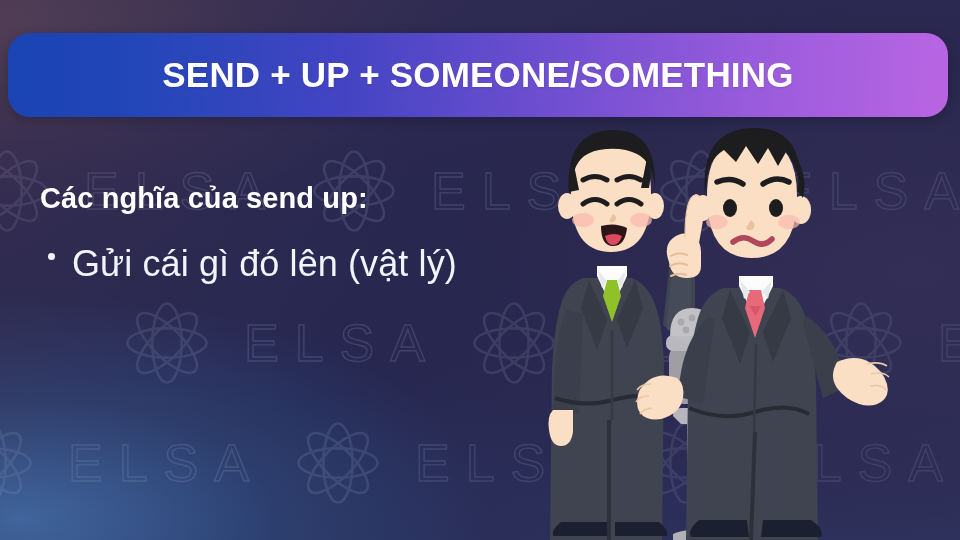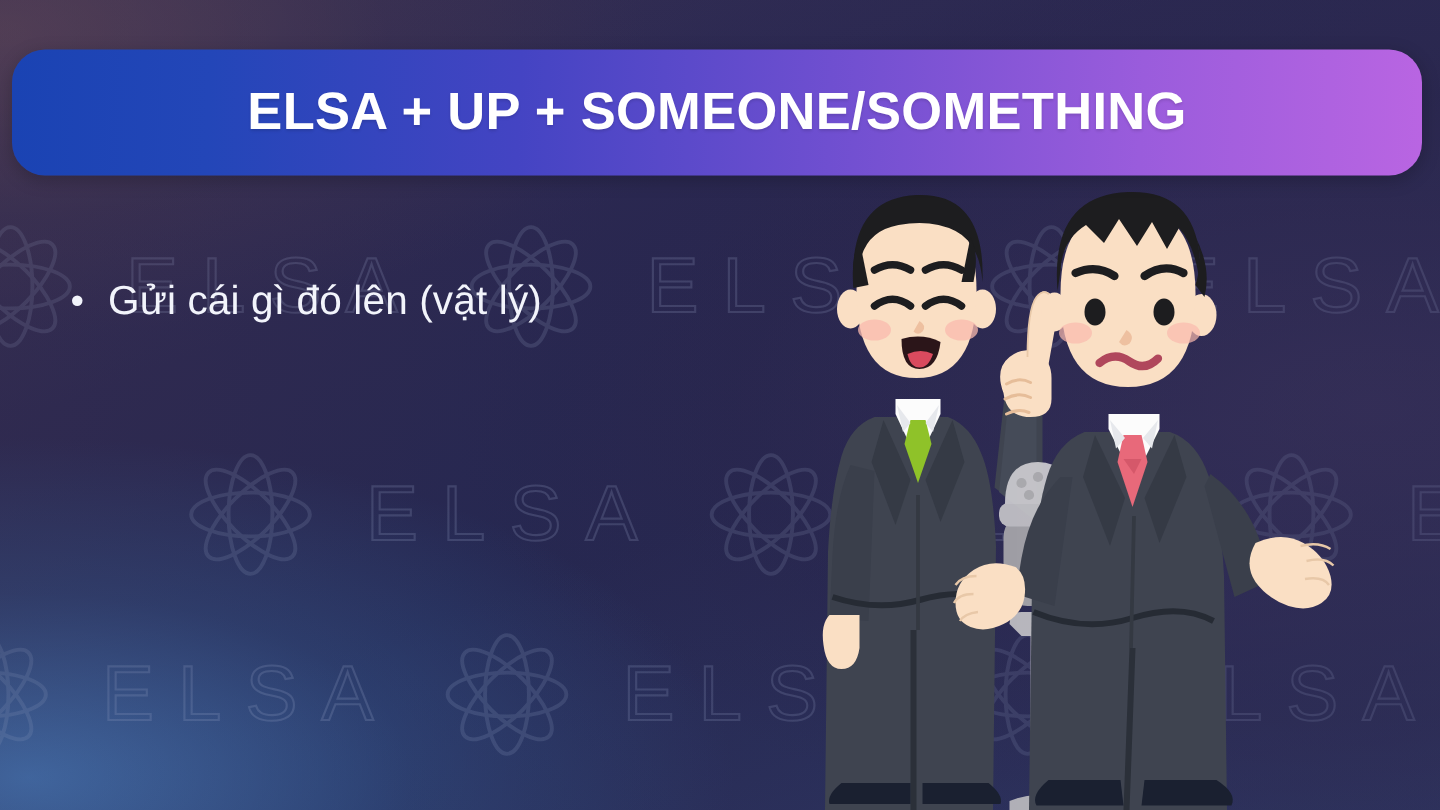--- a/index.html
+++ b/index.html
@@ -56,21 +56,21 @@
   }
 
   
   #content { position:absolute; left:40px; top:180px; width:520px; }
   #heading {
     color:#ffffff; font-weight:700; font-size:29px;
     letter-spacing:0.1px; margin-bottom:20px; line-height:1.25;
   }
   ul#bullets { list-style:none; }
   ul#bullets li {
-    position:relative; color:#f2f4fb; font-size:27px; font-weight:400;
+    position:relative; color:#f2f4fb; font-size:36px; font-weight:400;
     line-height:1.55; padding-left:32px; margin-bottom:10px;
     letter-spacing:0.1px;
   }
   ul#bullets li::before {
     content:""; position:absolute; left:8px; top:17px;
     width:7px; height:7px; border-radius:50%; background:#f2f4fb;
   }
 
   
   #illustration { position:absolute; left:545px; top:120px; width:415px; height:420px; }
@@ -371,22 +371,23 @@
 
             <path d="M188 122 q10 -8 20 -1 q10 7 19 -2" fill="none" stroke="#b0475c" stroke-width="5.5" stroke-linecap="round"></path>
           </g>
         </g>
 
       </g>
     </svg>
   </div>
 
   <div id="banner">
-    <span id="banner-title">ELSA + UP + SOMEONE/SOMETHING</span>
+    <span id="banner-title">SEND + UP + SOMEONE/SOMETHING</span>
   </div>
 
   <div id="content">
+    <div id="heading">Các nghĩa của send up:</div>
     <ul id="bullets">
       <li>Gửi cái gì đó lên (vật lý)</li>
     </ul>
   </div>
 
 </div>
 
 </body></html>

